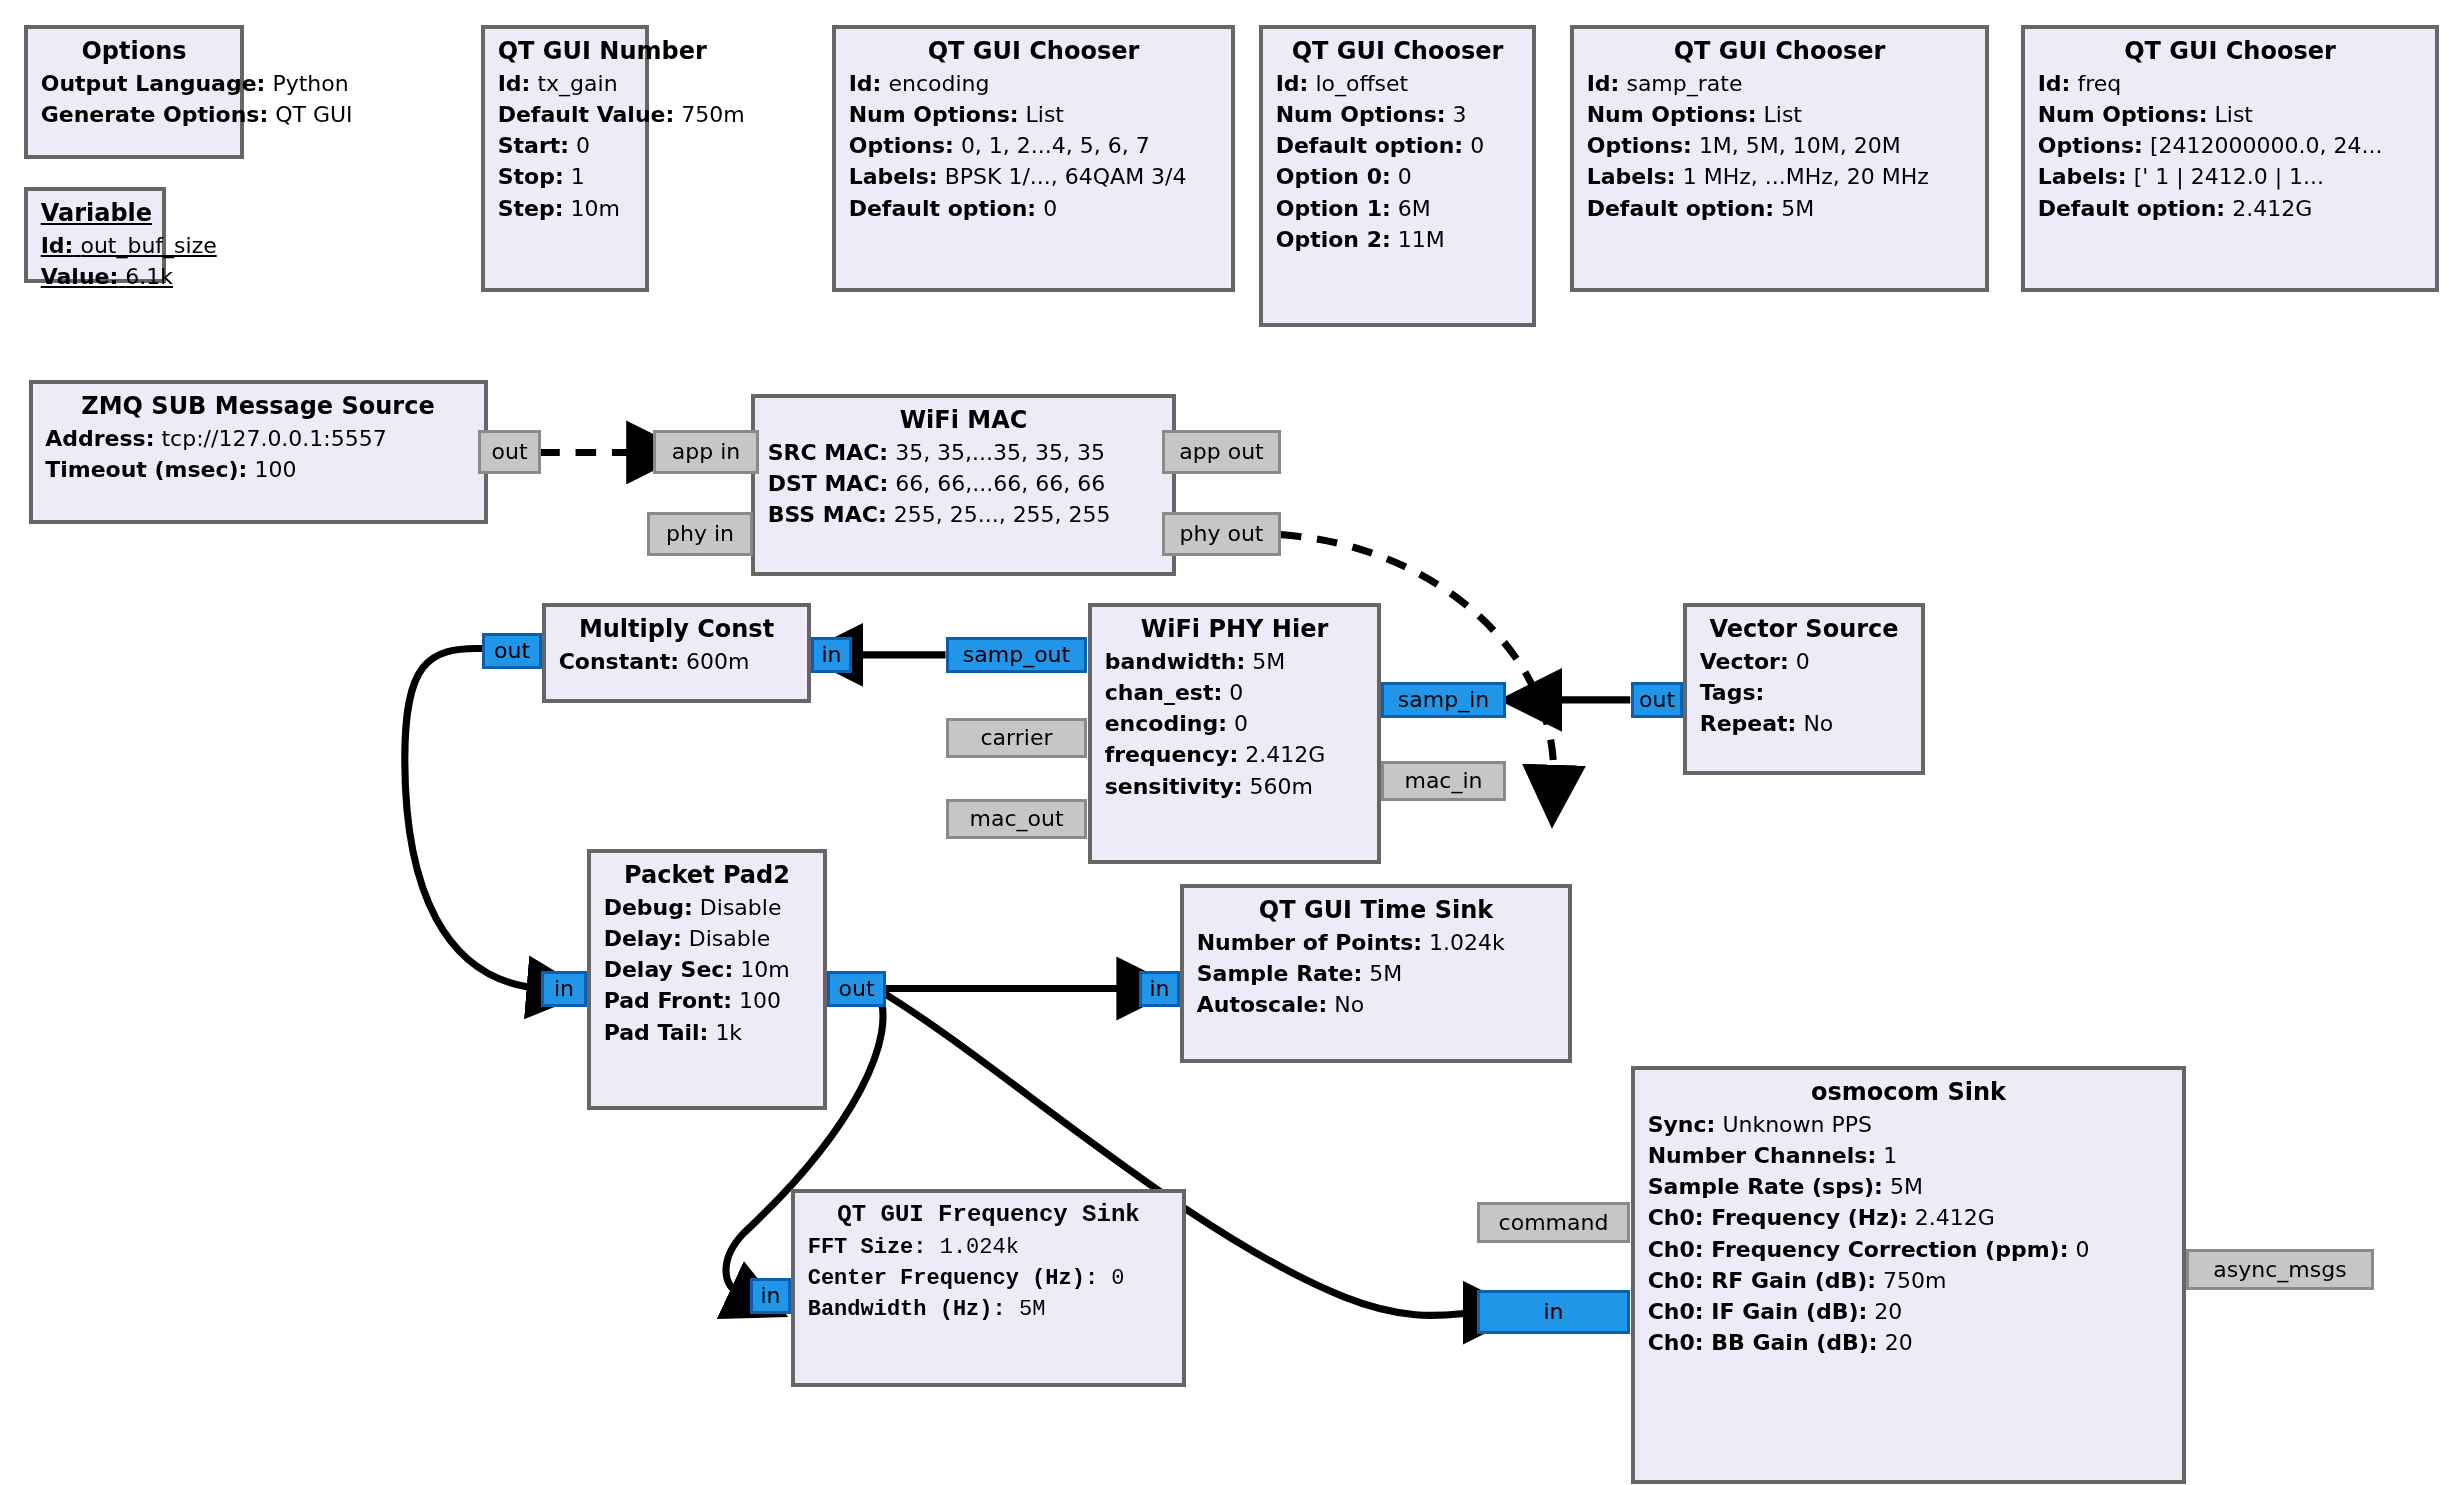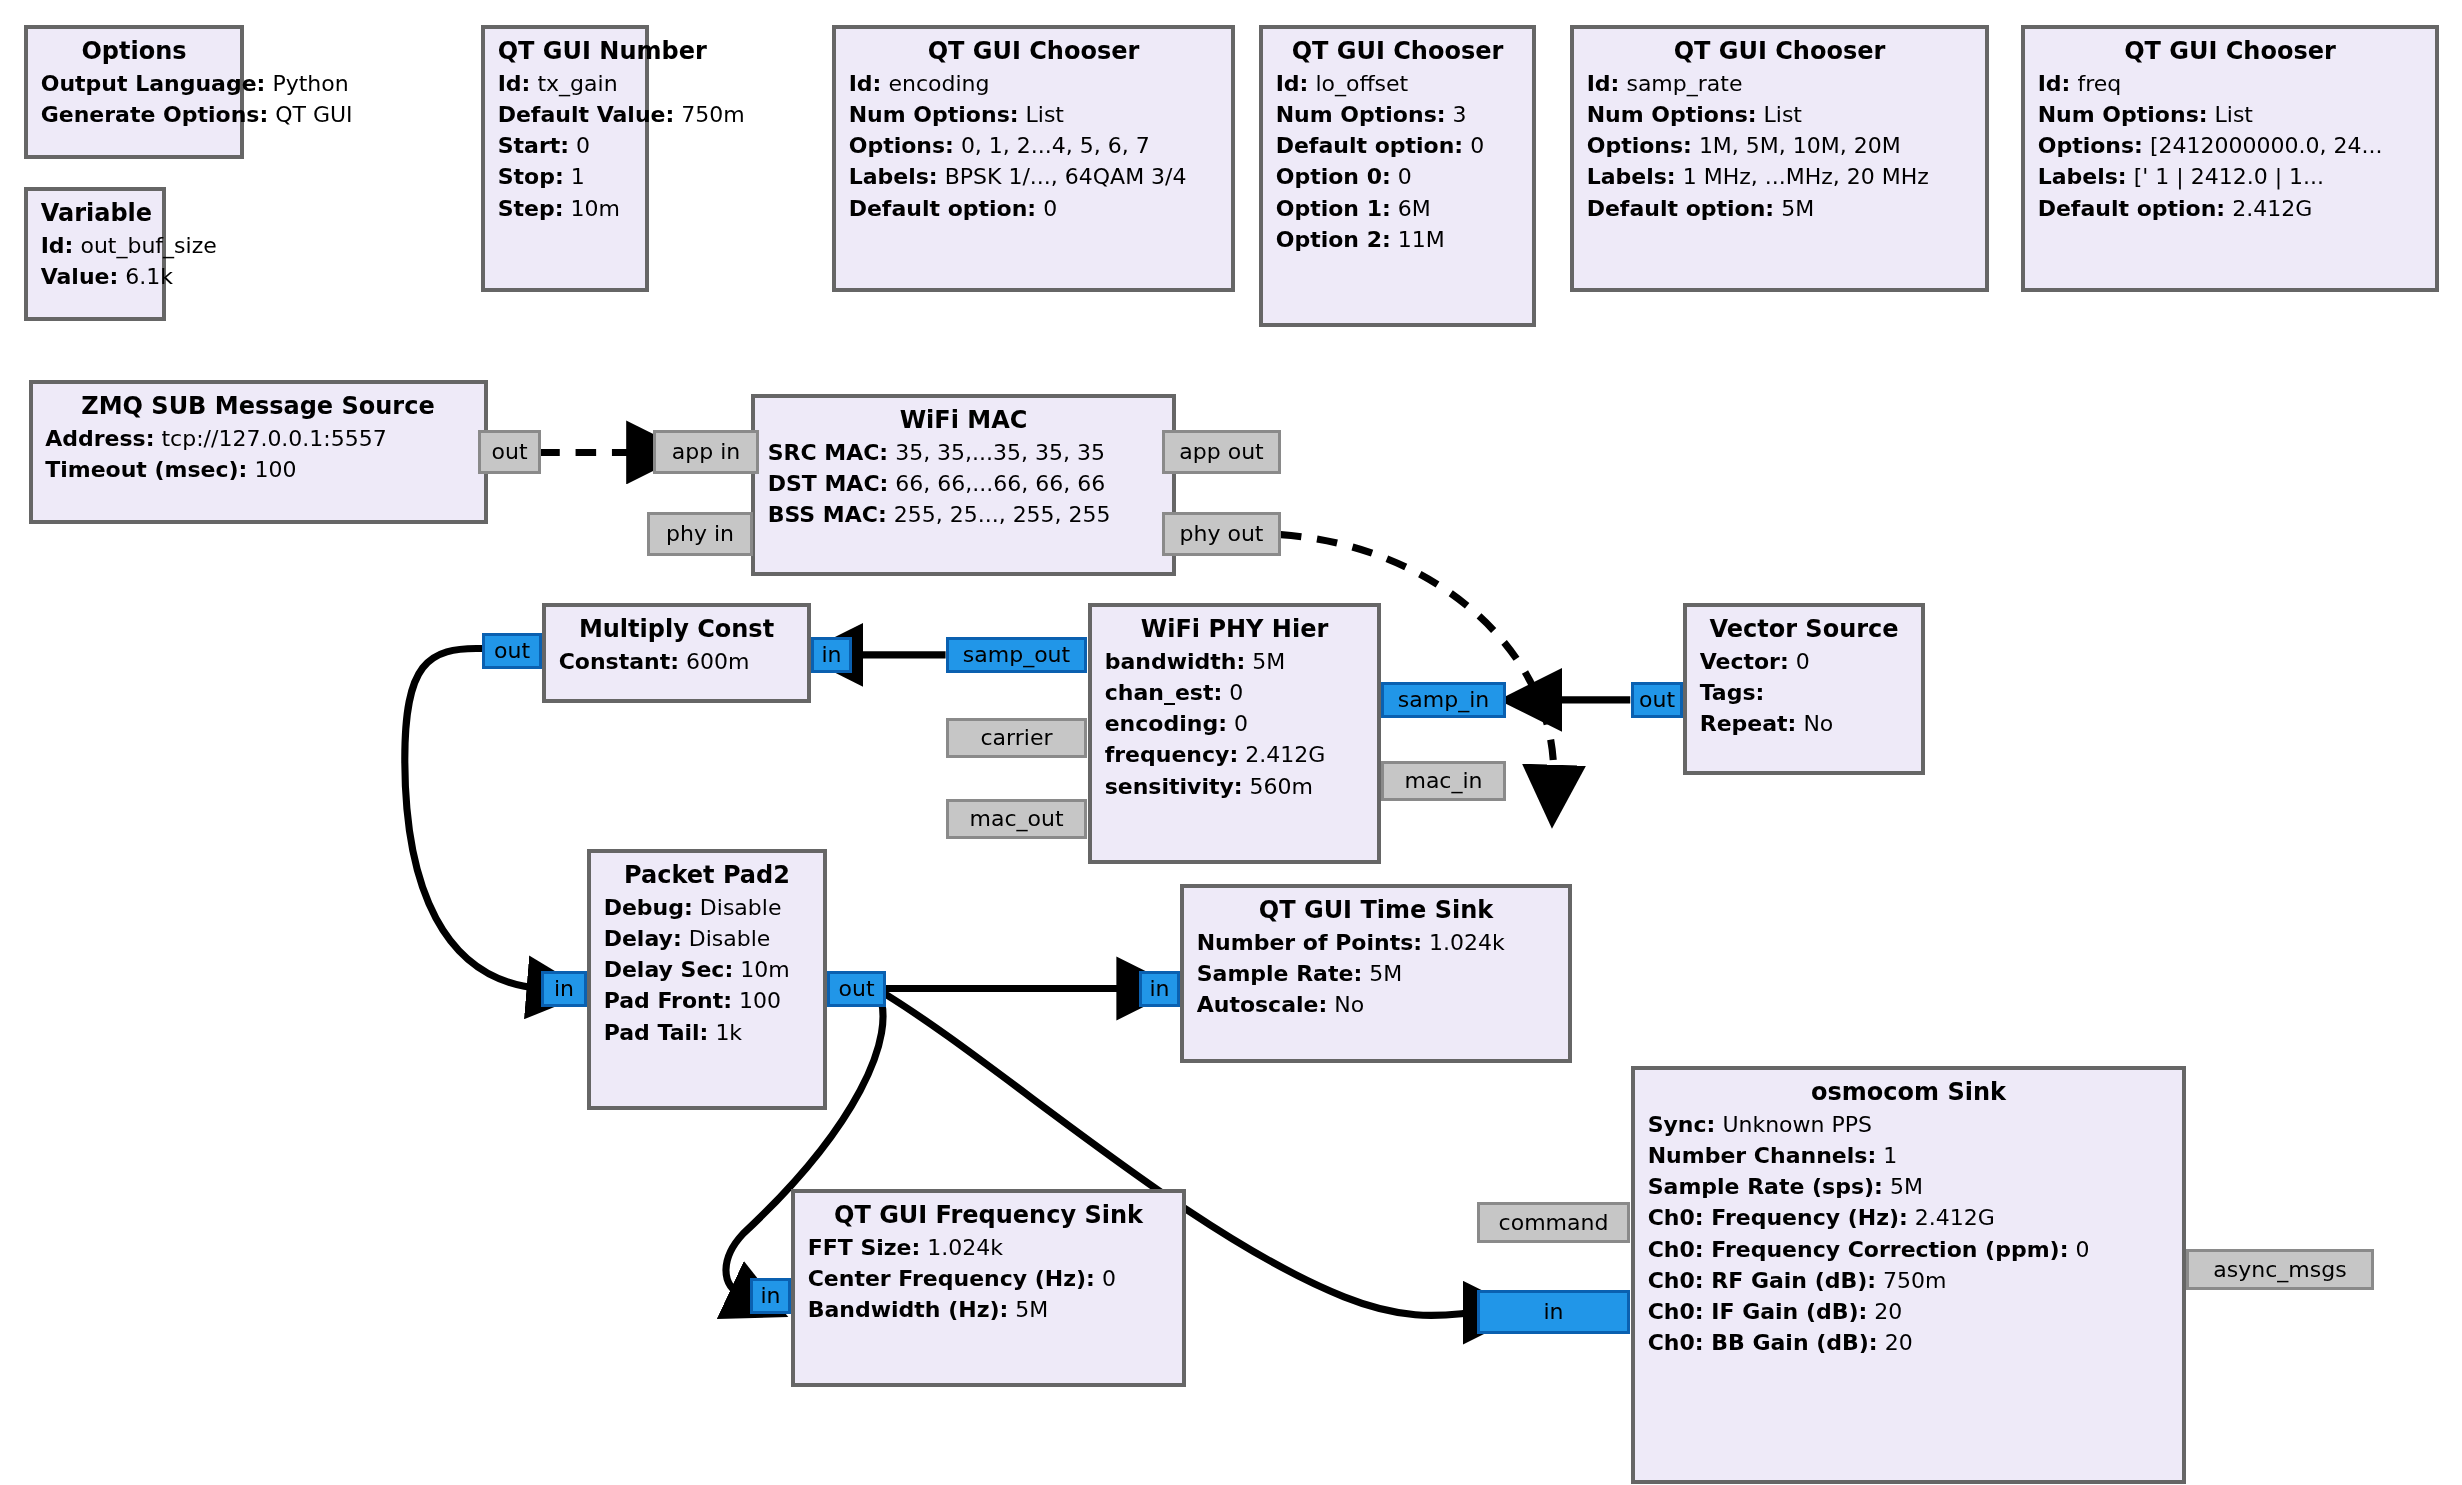--- a/index.html
+++ b/index.html
@@ -73,21 +73,21 @@
     <div class="row">
       <span class="k">Output Language:</span>
       <span class="v"> Python</span>
     </div>
     <div class="row">
       <span class="k">Generate Options:</span>
       <span class="v"> QT GUI</span>
     </div>
   </div>
 
-  <div class="block" style="left:24px;top:187px;width:142px;height:134px;">
+  <div class="block" style="left:24px;top:187px;width:142px;height:96px;text-decoration:underline;">
     <div class="title">Variable</div>
     <div class="row">
       <span class="k">Id:</span>
       <span class="v"> out_buf_size</span>
     </div>
     <div class="row">
       <span class="k">Value:</span>
       <span class="v"> 6.1k</span>
     </div>
   </div>
@@ -342,21 +342,21 @@
       <span class="k">Sample Rate:</span>
       <span class="v"> 5M</span>
     </div>
     <div class="row">
       <span class="k">Autoscale:</span>
       <span class="v"> No</span>
     </div>
   </div>
 
   <div class="port stream" style="left:750px;top:1278px;width:41px;height:36px;">in</div>
-  <div class="block" style="left:791px;top:1189px;width:395px;height:198px;">
+  <div class="block" style="left:791px;top:1189px;width:395px;height:198px;font-family:Liberation Mono, monospace;">
     <div class="title">QT GUI Frequency Sink</div>
     <div class="row">
       <span class="k">FFT Size:</span>
       <span class="v"> 1.024k</span>
     </div>
     <div class="row">
       <span class="k">Center Frequency (Hz):</span>
       <span class="v"> 0</span>
     </div>
     <div class="row">

